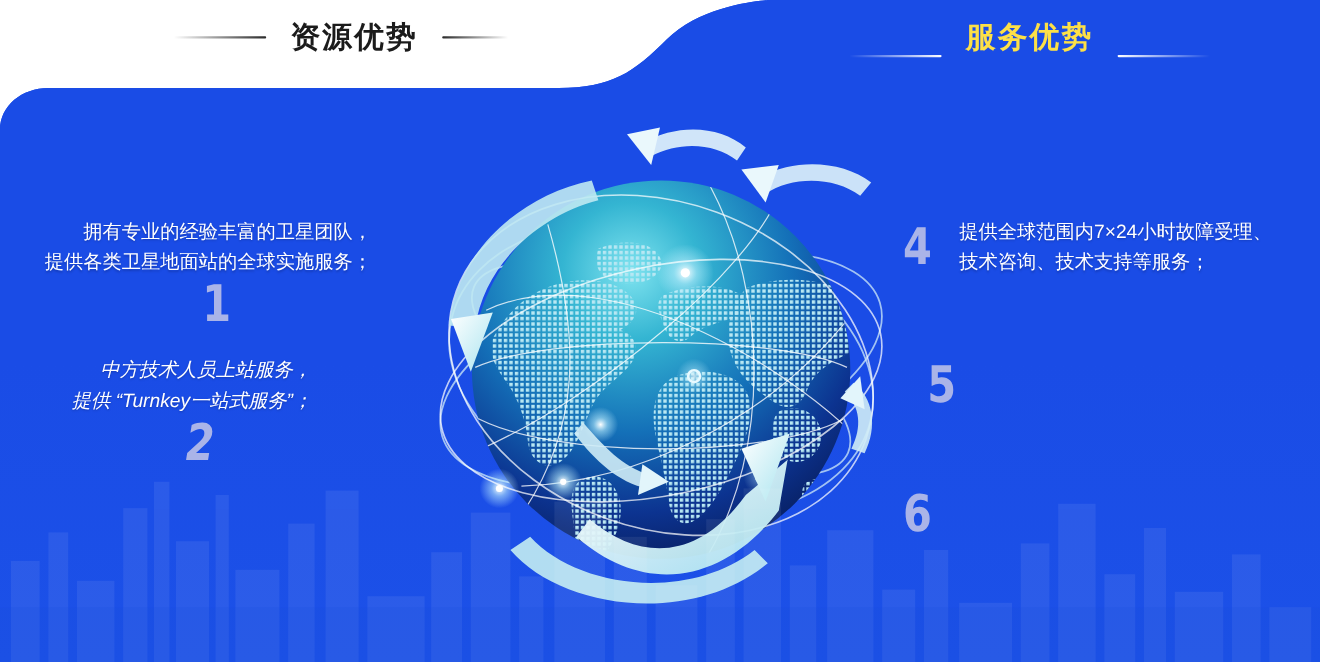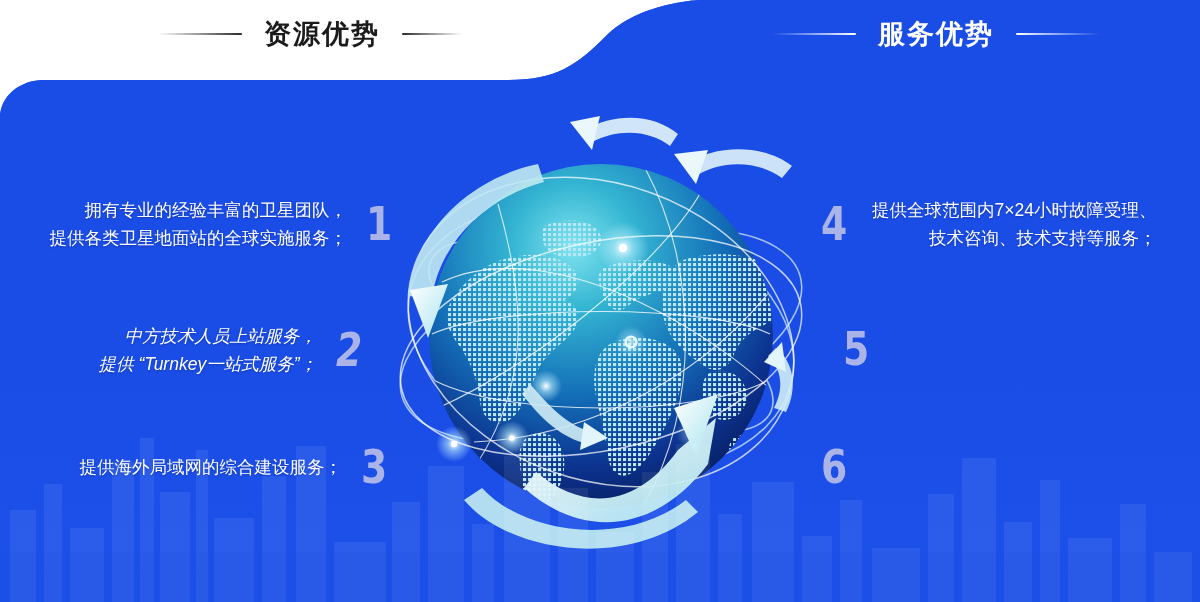--- a/index.html
+++ b/index.html
@@ -28,38 +28,38 @@
 
   
   .title{
     position:absolute;top:16px;display:flex;align-items:center;gap:22px;
     font-size:27px;font-weight:bold;letter-spacing:2px;white-space:nowrap;
   }
   .title .rule{display:block;width:84px;height:2px;border-radius:1px;}
   .title-left{left:158px;color:#1b1b1b;align-items:center;}
   .title-left .rule.l{background:linear-gradient(90deg,rgba(30,30,30,0) 0%,#2a2a2a 100%);}
   .title-left .rule.r{background:linear-gradient(90deg,#2a2a2a 0%,rgba(30,30,30,0) 100%);width:60px;}
-  .title-right{left:772px;color:#ffffff;}
+  .title-right{left:772px;color:#fde047;align-items:flex-end;}
   .title-right .rule.l{background:linear-gradient(90deg,rgba(255,255,255,0) 0%,#ffffff 100%);}
   .title-right .rule.r{background:linear-gradient(90deg,#ffffff 0%,rgba(255,255,255,0) 100%);}
 
   
   .item{position:absolute;display:flex;align-items:center;}
   .num{
     font-family:"DejaVu Sans","Liberation Sans",sans-serif;
     font-size:46px;font-weight:bold;color:#aab4e8;line-height:1;
     transform:scaleX(.82);letter-spacing:0;
   }
   .txt{
     color:#ffffff;font-size:17.5px;line-height:1.62;white-space:pre-line;
     text-shadow:0 1px 2px rgba(0,0,30,.25);
   }
-  .left-item{flex-direction:row;}
+  .left-item{flex-direction:column;}
   .left-item .txt{text-align:right;margin-right:16px;}
-  .right-item .txt{text-align:right;margin-left:22px;}
+  .right-item .txt{text-align:left;margin-left:22px;}
 
   .item-1{left:0;top:196px;width:395px;justify-content:flex-end;}
   .item-2{left:0;top:322px;width:365px;justify-content:flex-end;font-style:italic;}
   .item-3{left:0;top:444px;width:390px;justify-content:flex-end;}
   .item-4{left:818px;top:196px;}
   .item-5{left:840px;top:326px;}
   .item-6{left:818px;top:444px;}
 
   
   .globe-wrap{position:absolute;left:378px;top:108px;width:446px;height:446px;}
@@ -230,24 +230,20 @@
 提供各类卫星地面站的全球实施服务；</span>
     <span class="num">1</span>
   </div>
 
   <div class="item left-item item-2">
     <span class="txt">中方技术人员上站服务，
 提供 “Turnkey一站式服务”；</span>
     <span class="num">2</span>
   </div>
 
-  <div class="item left-item item-3">
-    <span class="txt">提供海外局域网的综合建设服务；</span>
-    <span class="num">3</span>
-  </div>
 
   <div class="item right-item item-4">
     <span class="num">4</span>
     <span class="txt">提供全球范围内7×24小时故障受理、
 技术咨询、技术支持等服务；</span>
   </div>
 
   <div class="item right-item item-5">
     <span class="num">5</span>
   </div>

